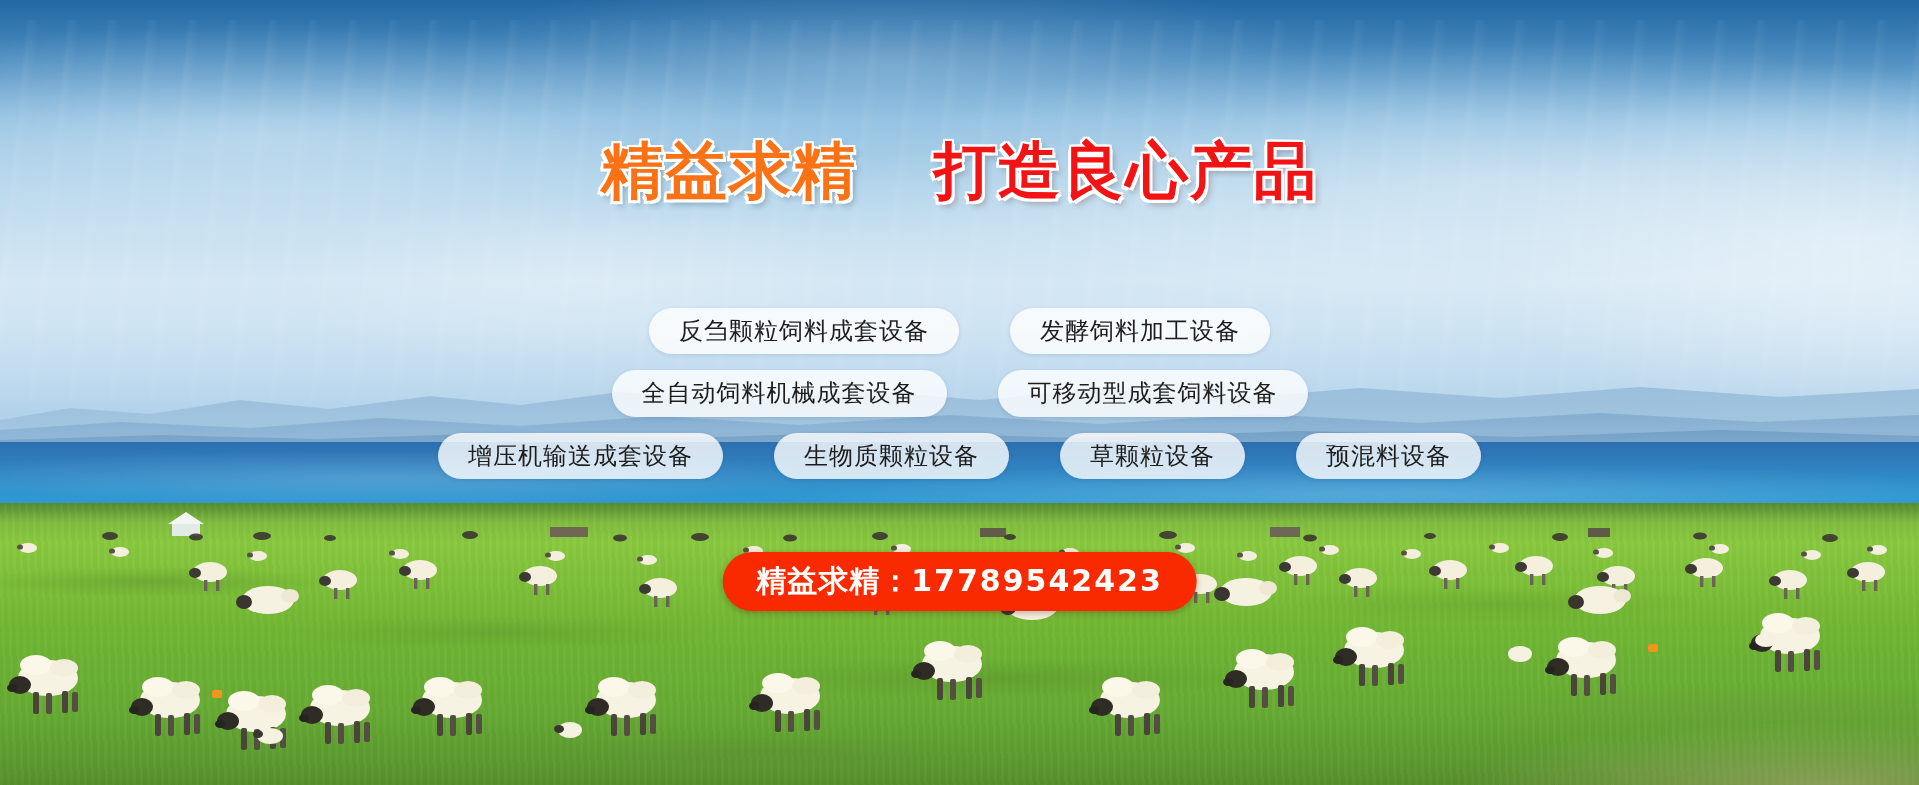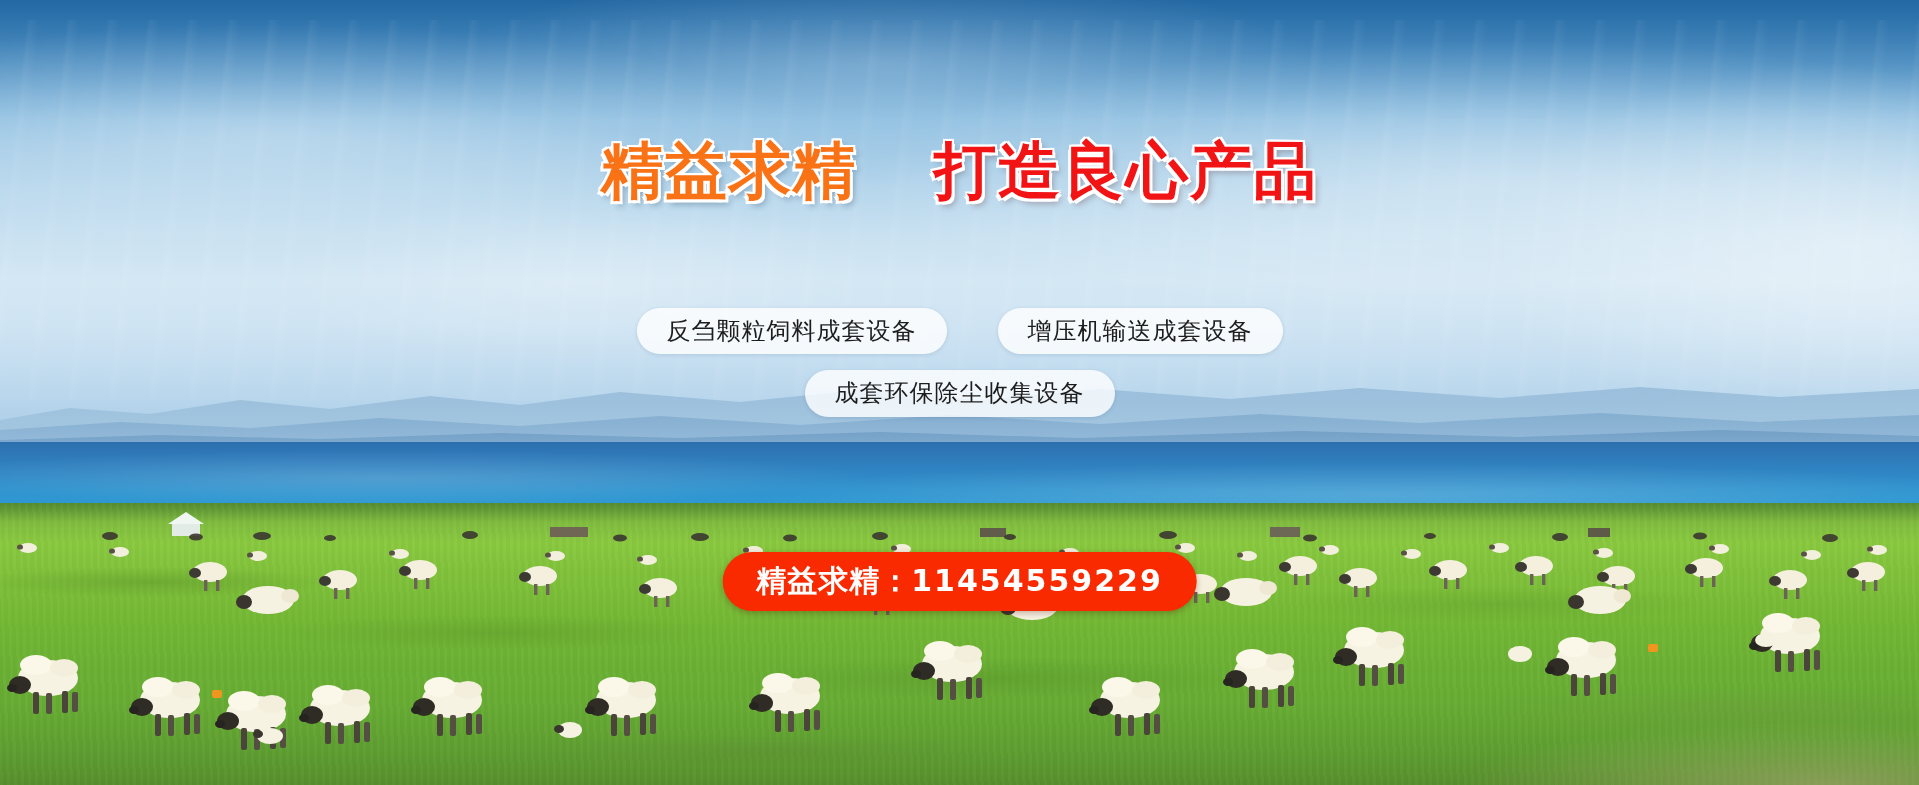--- a/index.html
+++ b/index.html
@@ -378,27 +378,34 @@
   <div class="headline">
     <span class="hl-blue">精益求精</span>
     <span class="hl-gap"></span>
     <span class="hl-red">打造良心产品</span>
   </div>
 
   <div class="pills" style="top:308px;">
 
     <div class="pill-row">
       <div class="pill">反刍颗粒饲料成套设备</div>
+      <div class="pill">发酵饲料加工设备</div>
+    </div>
+
+    <div class="pill-row">
+      <div class="pill">全自动饲料机械成套设备</div>
+      <div class="pill">可移动型成套饲料设备</div>
+    </div>
+
+    <div class="pill-row">
       <div class="pill">增压机输送成套设备</div>
+      <div class="pill">生物质颗粒设备</div>
+      <div class="pill">草颗粒设备</div>
+      <div class="pill">预混料设备</div>
     </div>
 
-    <div class="pill-row">
-      <div class="pill">成套环保除尘收集设备</div>
-    </div>
-
-
   </div>
 
   <div class="phone">
-    <span>精益求精：</span><span class="num">11454559229</span>
+    <span>精益求精：</span><span class="num">17789542423</span>
   </div>
 
 </div>
 
 </body></html>

